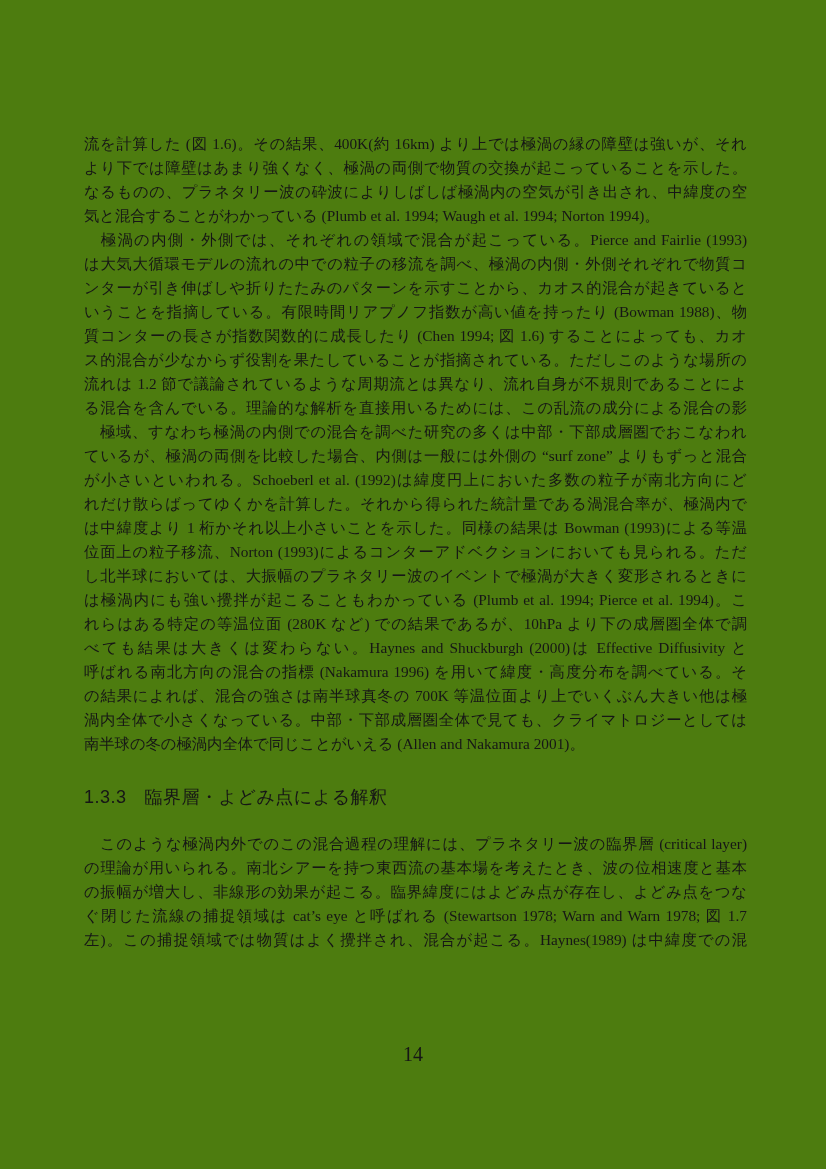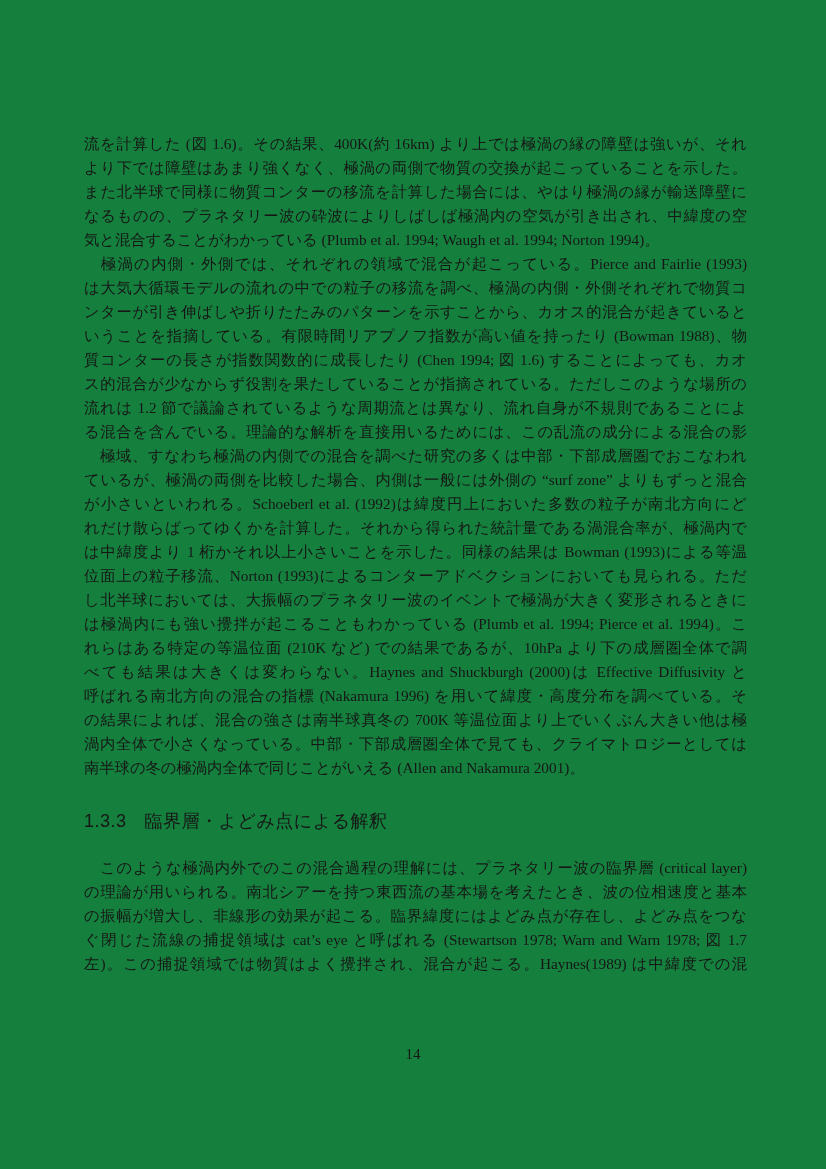--- a/index.html
+++ b/index.html
@@ -10,21 +10,21 @@
     width: 826px;
     height: 1169px;
     background: #ffffff;
     font-family: "Liberation Serif", "DejaVu Serif", serif;
     color: #161616;
   }
   .sheet {
     position: relative;
     width: 826px;
     height: 1169px;
-    background: #15803d;
+    background: #4d7c0f;
     overflow: hidden;
   }
   .text-body {
     position: absolute;
     left: 84px;
     top: 132px;
     width: 663px;
     font-size: 15.3px;
   }
   .para {
@@ -53,33 +53,32 @@
   }
   .h-num {
     margin-right: 18px;
   }
   .page-number {
     position: absolute;
     left: 0;
     right: 0;
     top: 1044px;
     text-align: center;
-    font-size: 15px;
+    font-size: 20px;
     line-height: 20px;
   }
 </style>
 </head>
 <body>
 
 <div class="sheet">
   <div class="text-body" id="text-body">
       <div class="para">
         <div class="line">流を計算した (図 1.6)。その結果、400K(約 16km) より上では極渦の縁の障壁は強いが、それ</div>
         <div class="line">より下では障壁はあまり強くなく、極渦の両側で物質の交換が起こっていることを示した。</div>
-        <div class="line">また北半球で同様に物質コンターの移流を計算した場合には、やはり極渦の縁が輸送障壁に</div>
         <div class="line">なるものの、プラネタリー波の砕波によりしばしば極渦内の空気が引き出され、中緯度の空</div>
         <div class="line last">気と混合することがわかっている (Plumb et al. 1994; Waugh et al. 1994; Norton 1994)。</div>
       </div>
       <div class="para">
         <div class="line">　極渦の内側・外側では、それぞれの領域で混合が起こっている。Pierce and Fairlie (1993)</div>
         <div class="line">は大気大循環モデルの流れの中での粒子の移流を調べ、極渦の内側・外側それぞれで物質コ</div>
         <div class="line">ンターが引き伸ばしや折りたたみのパターンを示すことから、カオス的混合が起きていると</div>
         <div class="line">いうことを指摘している。有限時間リアプノフ指数が高い値を持ったり (Bowman 1988)、物</div>
         <div class="line">質コンターの長さが指数関数的に成長したり (Chen 1994; 図 1.6) することによっても、カオ</div>
         <div class="line">ス的混合が少なからず役割を果たしていることが指摘されている。ただしこのような場所の</div>
@@ -88,21 +87,21 @@
       </div>
       <div class="para">
         <div class="line">　極域、すなわち極渦の内側での混合を調べた研究の多くは中部・下部成層圏でおこなわれ</div>
         <div class="line">ているが、極渦の両側を比較した場合、内側は一般には外側の “surf zone” よりもずっと混合</div>
         <div class="line">が小さいといわれる。Schoeberl et al. (1992)は緯度円上においた多数の粒子が南北方向にど</div>
         <div class="line">れだけ散らばってゆくかを計算した。それから得られた統計量である渦混合率が、極渦内で</div>
         <div class="line">は中緯度より 1 桁かそれ以上小さいことを示した。同様の結果は Bowman (1993)による等温</div>
         <div class="line">位面上の粒子移流、Norton (1993)によるコンターアドベクションにおいても見られる。ただ</div>
         <div class="line">し北半球においては、大振幅のプラネタリー波のイベントで極渦が大きく変形されるときに</div>
         <div class="line">は極渦内にも強い攪拌が起こることもわかっている (Plumb et al. 1994; Pierce et al. 1994)。こ</div>
-        <div class="line">れらはある特定の等温位面 (210K など) での結果であるが、10hPa より下の成層圏全体で調</div>
+        <div class="line">れらはある特定の等温位面 (280K など) での結果であるが、10hPa より下の成層圏全体で調</div>
         <div class="line">べても結果は大きくは変わらない。Haynes and Shuckburgh (2000)は Effective Diffusivity と</div>
         <div class="line">呼ばれる南北方向の混合の指標 (Nakamura 1996) を用いて緯度・高度分布を調べている。そ</div>
         <div class="line">の結果によれば、混合の強さは南半球真冬の 700K 等温位面より上でいくぶん大きい他は極</div>
         <div class="line">渦内全体で小さくなっている。中部・下部成層圏全体で見ても、クライマトロジーとしては</div>
         <div class="line last">南半球の冬の極渦内全体で同じことがいえる (Allen and Nakamura 2001)。</div>
       </div>
       <div class="heading"><span class="h-num">1.3.3</span><span class="h-title">臨界層・よどみ点による解釈</span></div>
       <div class="para">
         <div class="line">　このような極渦内外でのこの混合過程の理解には、プラネタリー波の臨界層 (critical layer)</div>
         <div class="line">の理論が用いられる。南北シアーを持つ東西流の基本場を考えたとき、波の位相速度と基本</div>

